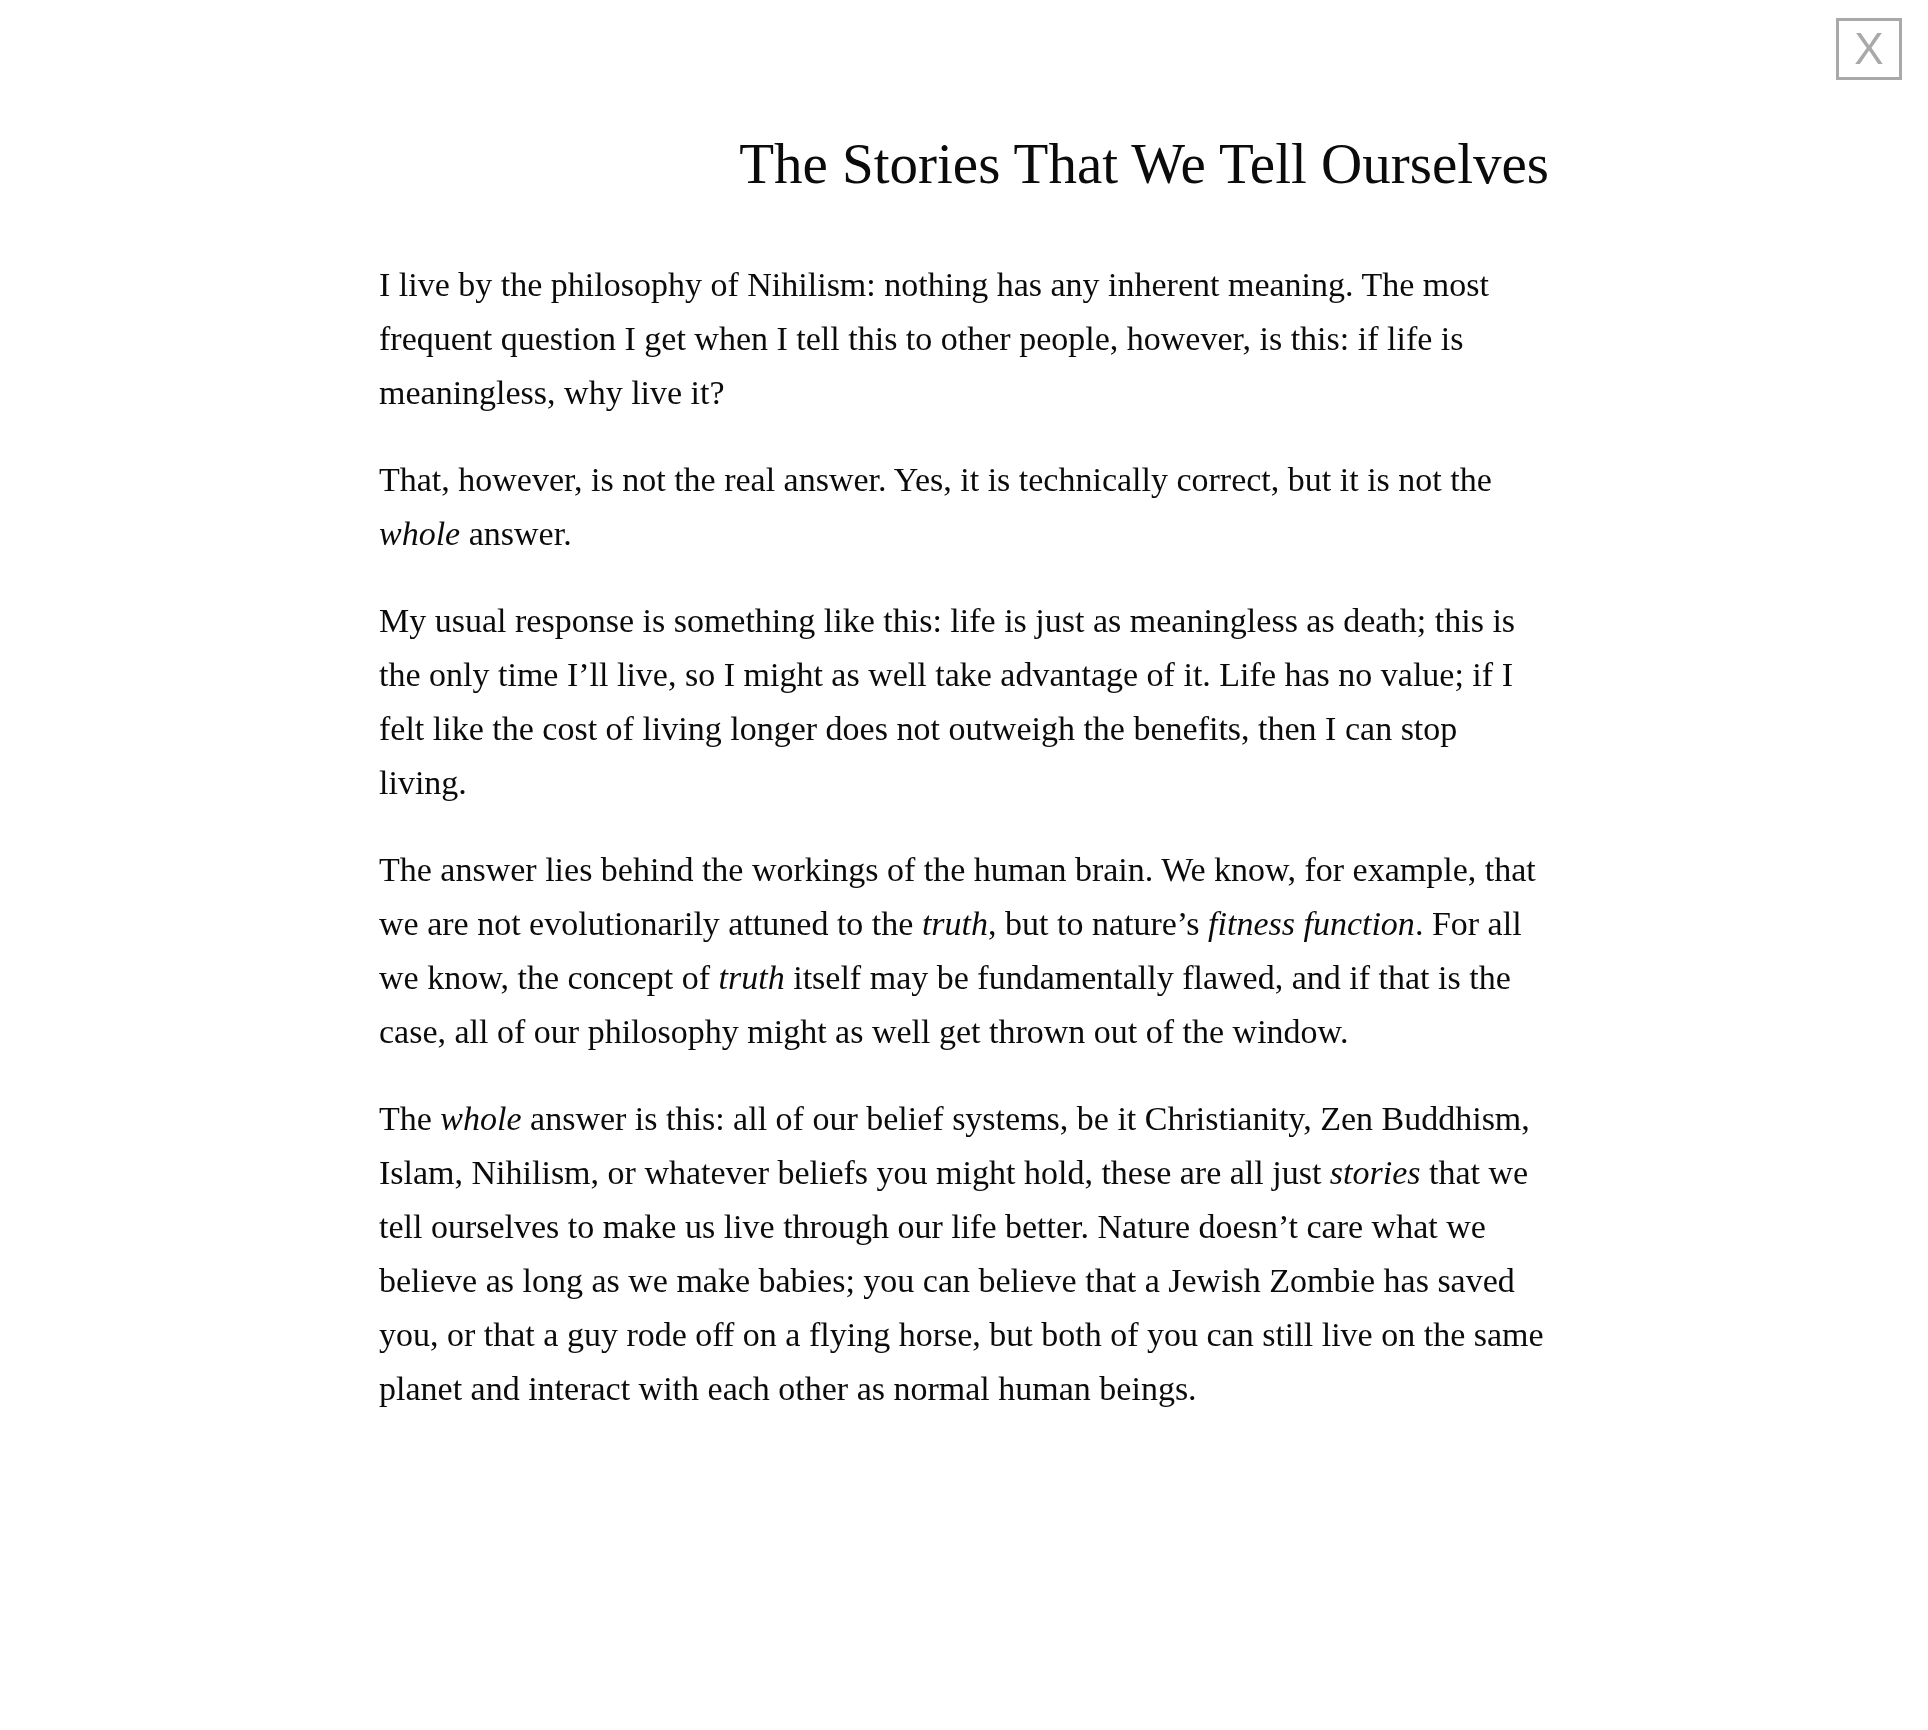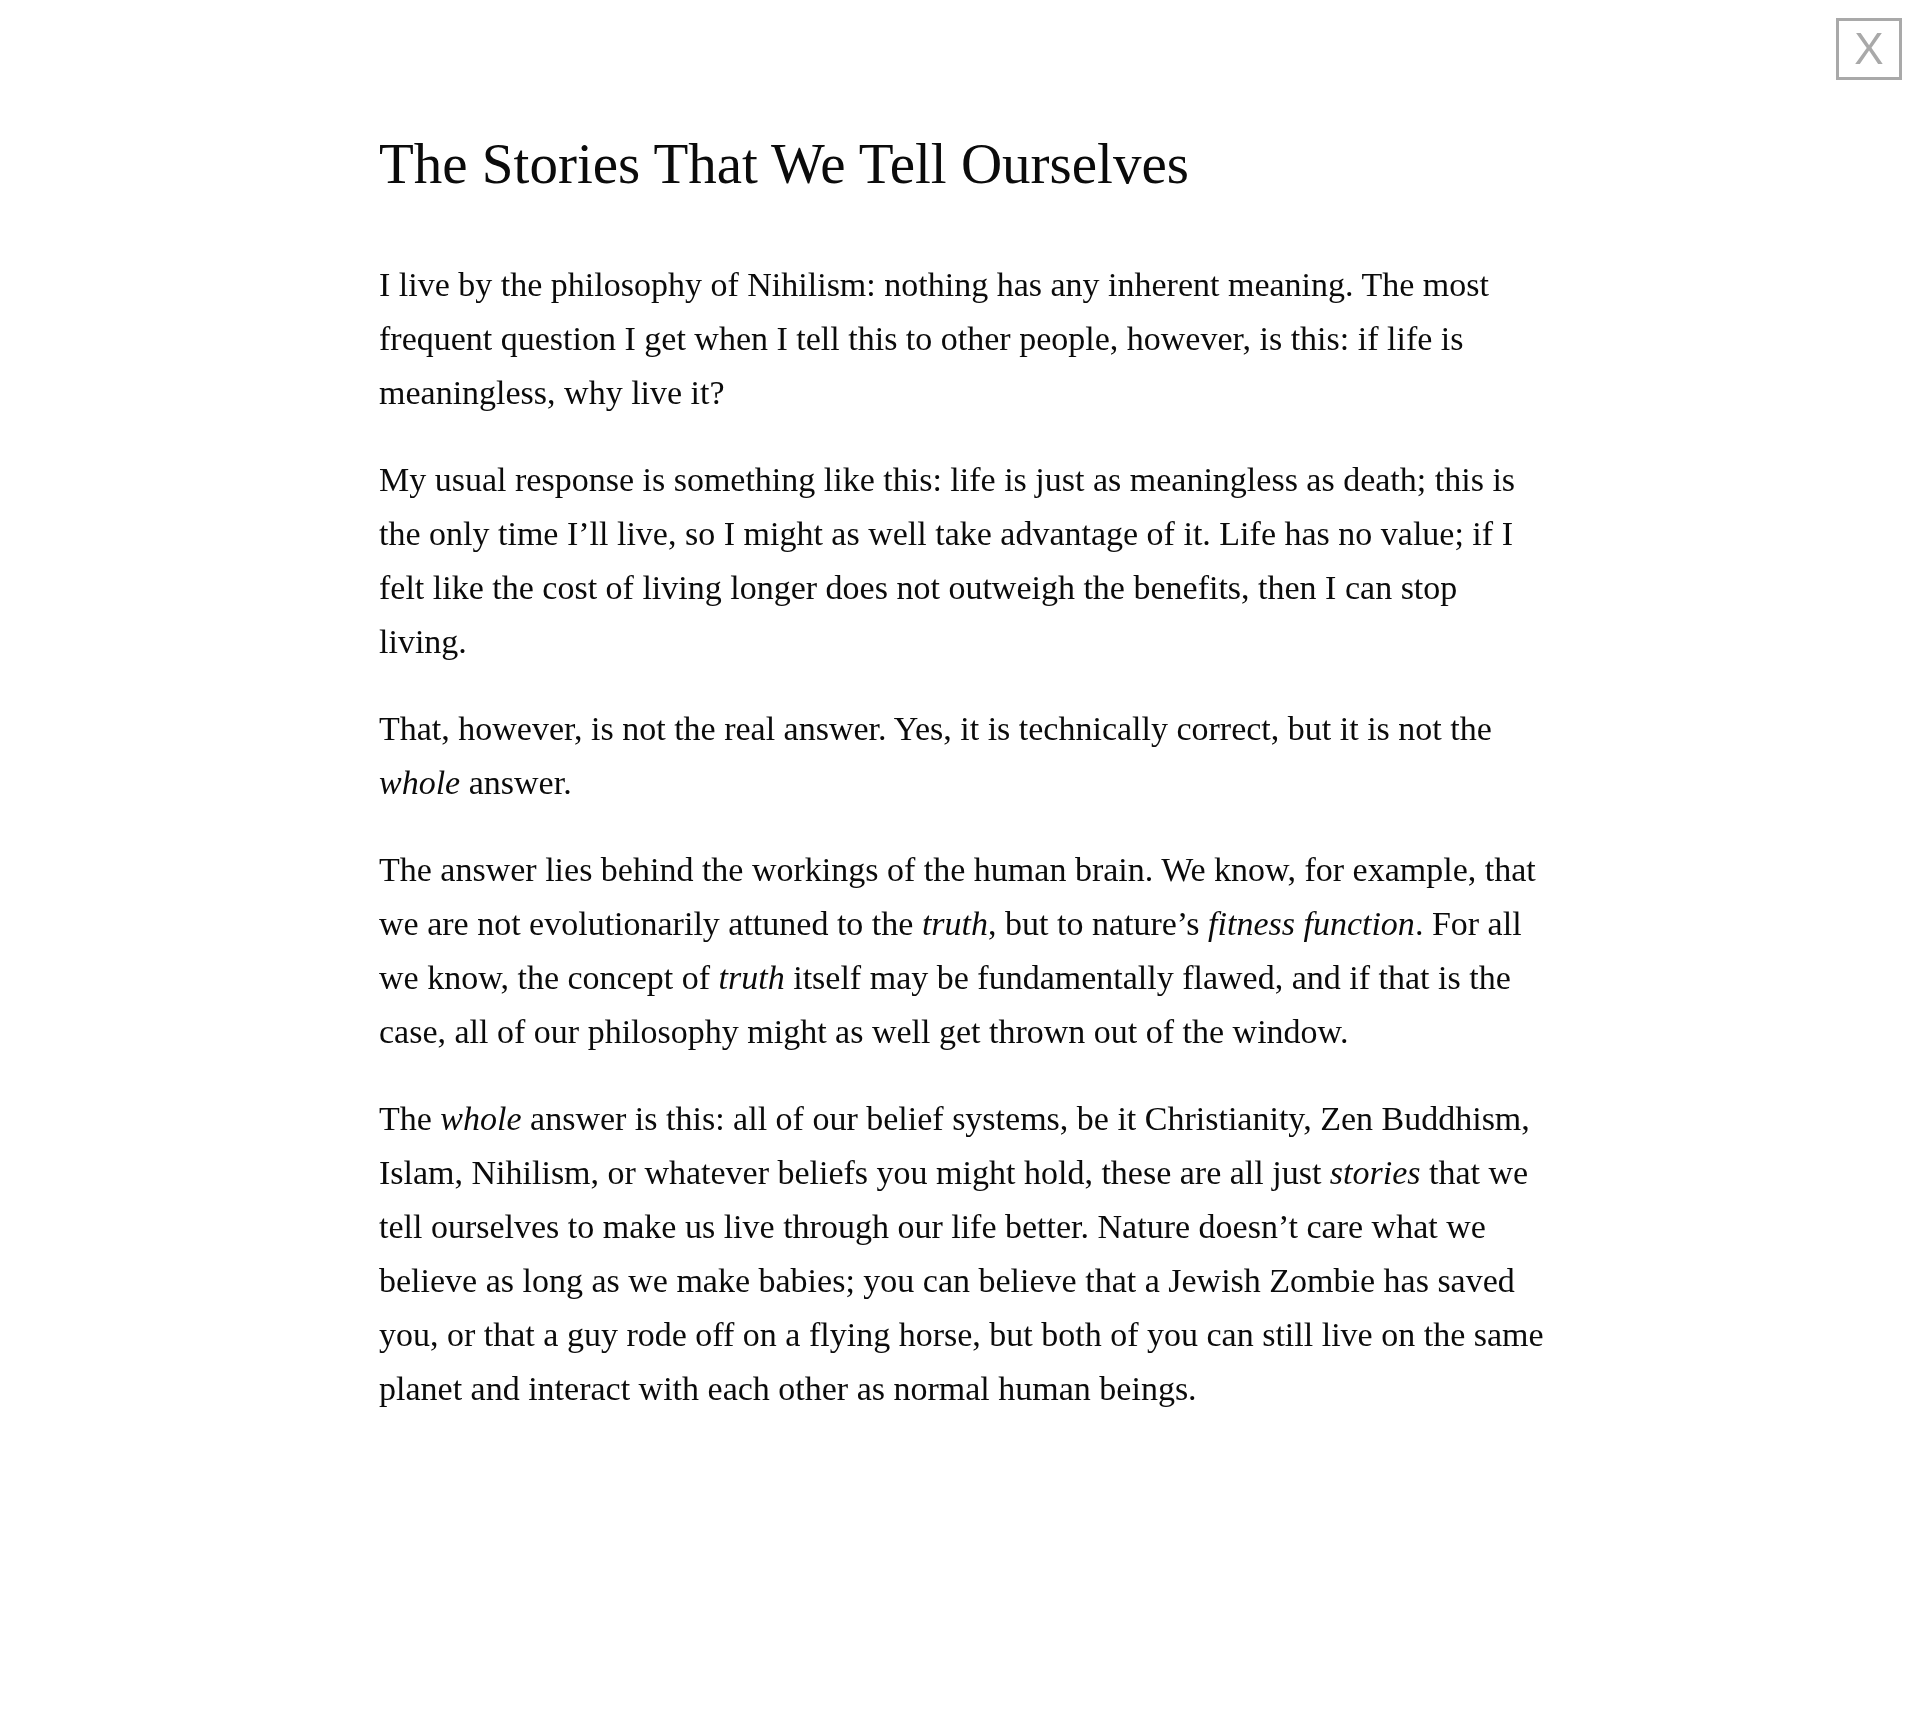--- a/index.html
+++ b/index.html
@@ -37,21 +37,21 @@
     width: 1170px;
     margin: 0 auto;
     padding-top: 130px;
     font-family: "Liberation Serif", serif;
     color: #0b0b0b;
   }
   .article h1 {
     font-family: "Liberation Serif", serif;
     font-size: 57px;
     font-weight: 400;
-    text-align: left;
+    text-align: right;
     margin: 0 0 60px 0;
     line-height: 1.2;
     color: #0b0b0b;
   }
   .para {
     font-size: 34px;
     line-height: 54px;
     margin: 18px 0 33px 0;
     text-align: left;
   }
@@ -65,20 +65,20 @@
 <div class="page">
 
   <div class="close-btn">
     <span>X</span>
   </div>
 
   <div class="article">
     <h1>The Stories That We Tell Ourselves</h1>
     <div>
         <p class="para"><span>I live by the philosophy of Nihilism: nothing has any inherent meaning. The most frequent question I get when I tell this to other people, however, is this: if life is meaningless, why live it?</span></p>
+        <p class="para"><span>That, however, is not the real answer. Yes, it is technically correct, but it is not the </span><em>whole</em><span> answer.</span></p>
         <p class="para"><span>My usual response is something like this: life is just as meaningless as death; this is the only time I’ll live, so I might as well take advantage of it. Life has no value; if I felt like the cost of living longer does not outweigh the benefits, then I can stop living.</span></p>
-        <p class="para"><span>That, however, is not the real answer. Yes, it is technically correct, but it is not the </span><em>whole</em><span> answer.</span></p>
         <p class="para"><span>The answer lies behind the workings of the human brain. We know, for example, that we are not evolutionarily attuned to the </span><em>truth</em><span>, but to nature’s </span><em>fitness function</em><span>. For all we know, the concept of </span><em>truth</em><span> itself may be fundamentally flawed, and if that is the case, all of our philosophy might as well get thrown out of the window.</span></p>
         <p class="para"><span>The </span><em>whole</em><span> answer is this: all of our belief systems, be it Christianity, Zen Buddhism, Islam, Nihilism, or whatever beliefs you might hold, these are all just </span><em>stories</em><span> that we tell ourselves to make us live through our life better. Nature doesn’t care what we believe as long as we make babies; you can believe that a Jewish Zombie has saved you, or that a guy rode off on a flying horse, but both of you can still live on the same planet and interact with each other as normal human beings.</span></p>
       </div>
   </div>
 
 </div>
 
 </body></html>

